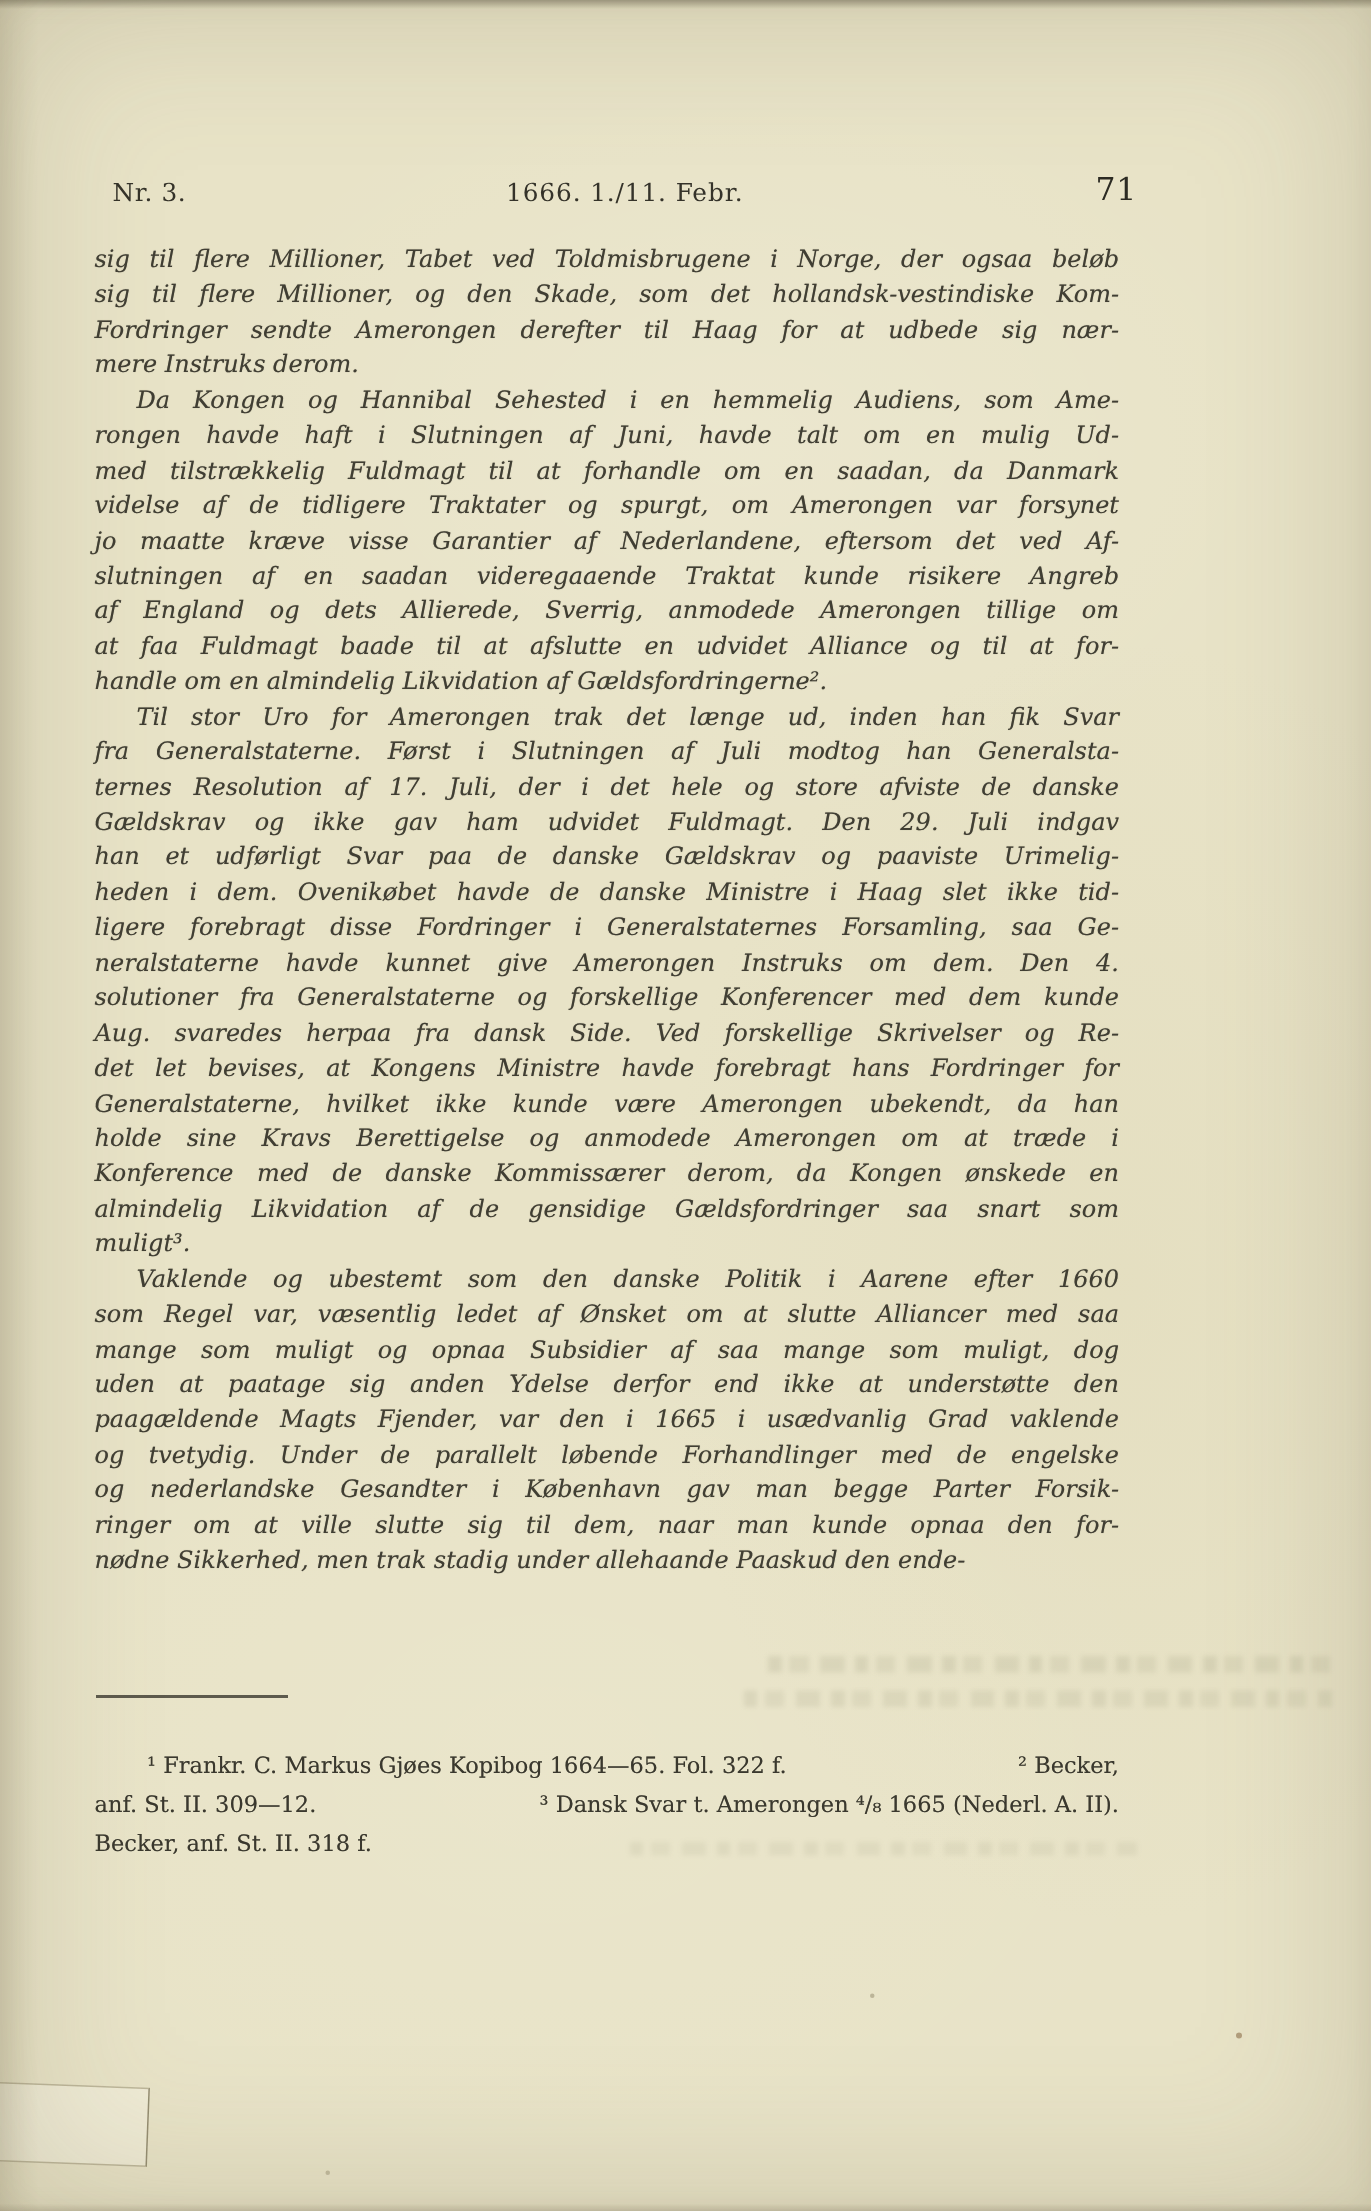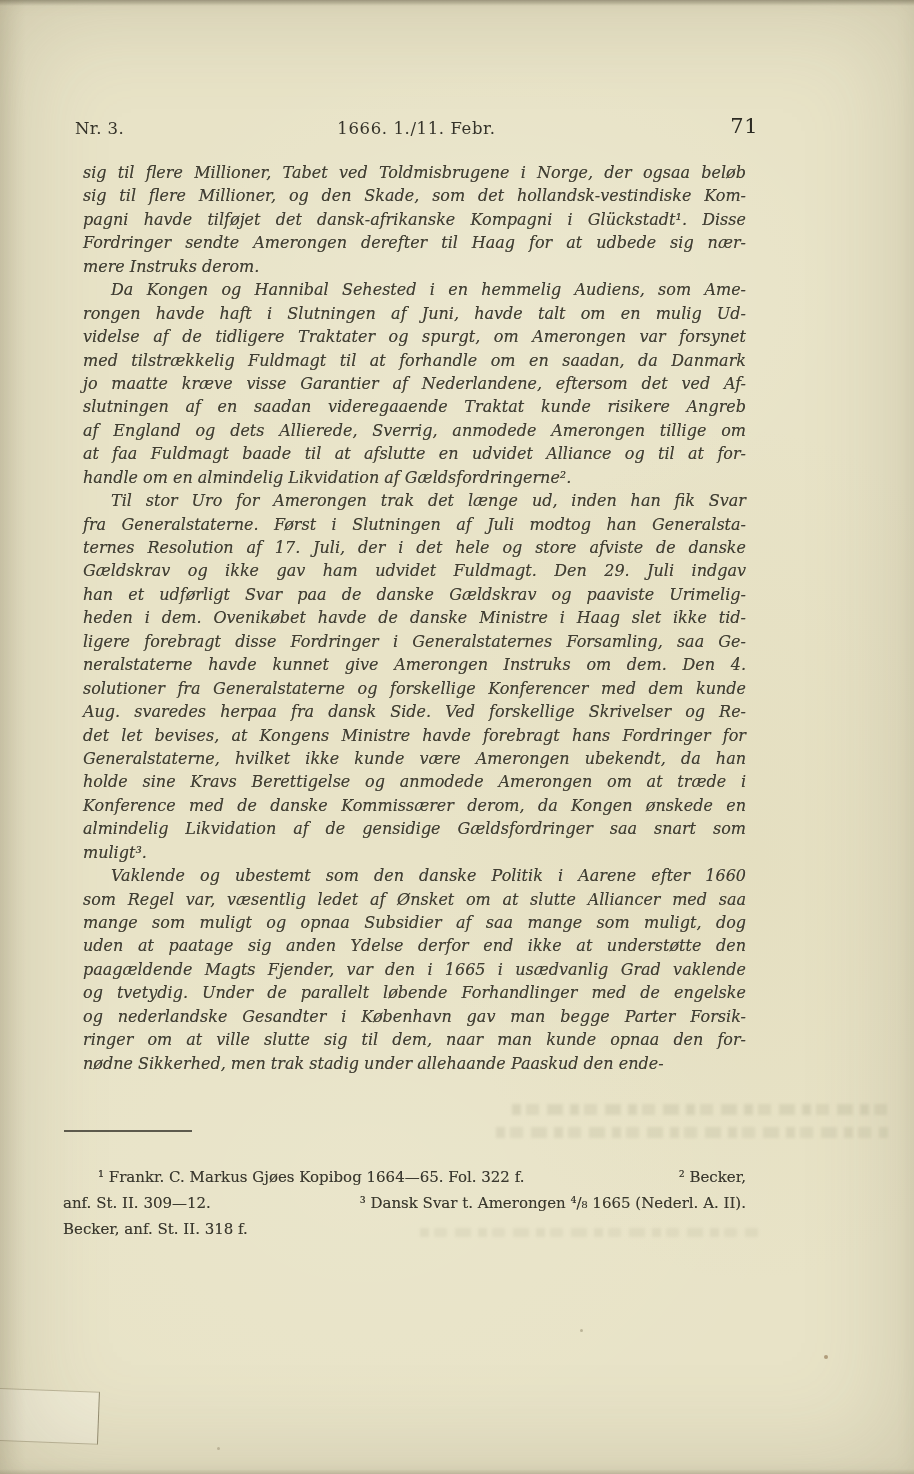--- a/index.html
+++ b/index.html
@@ -61,21 +61,20 @@
     text-shadow:0 0 .5px rgba(64,62,51,.55);
   }
   .para{margin:0;padding:0;}
   .line{
     height:23.45px;line-height:23.45px;
     text-align:justify;
     -moz-text-align-last:justify;
     text-align-last:justify;
     white-space:normal;
     overflow:visible;
-    margin-left:20px;
   }
   .line.last{
     -moz-text-align-last:left;
     text-align-last:left;
   }
   .line.indent{text-indent:28px;}
 
   
   .fnrule{
     position:absolute;left:64px;top:1130px;width:128px;height:2px;
@@ -127,29 +126,28 @@
   <div class="header">
     <span class="hdr-left">Nr. 3.</span>
     <span class="hdr-center">1666. 1./11. Febr.</span>
     <span class="hdr-page">71</span>
   </div>
 
   <div class="textblock">
       <div class="para">
         <div class="line">sig til flere Millioner, Tabet ved Toldmisbrugene i Norge, der ogsaa beløb</div>
         <div class="line">sig til flere Millioner, og den Skade, som det hollandsk-vestindiske Kom-</div>
-        <div class="line">pagni havde tilføjet det dansk-afrikanske Kompagni i Glückstadt¹. Disse</div>
         <div class="line">Fordringer sendte Amerongen derefter til Haag for at udbede sig nær-</div>
         <div class="line last">mere Instruks derom.</div>
       </div>
       <div class="para">
         <div class="line indent">Da Kongen og Hannibal Sehested i en hemmelig Audiens, som Ame-</div>
         <div class="line">rongen havde haft i Slutningen af Juni, havde talt om en mulig Ud-</div>
+        <div class="line">med tilstrækkelig Fuldmagt til at forhandle om en saadan, da Danmark</div>
         <div class="line">videlse af de tidligere Traktater og spurgt, om Amerongen var forsynet</div>
-        <div class="line">med tilstrækkelig Fuldmagt til at forhandle om en saadan, da Danmark</div>
         <div class="line">jo maatte kræve visse Garantier af Nederlandene, eftersom det ved Af-</div>
         <div class="line">slutningen af en saadan videregaaende Traktat kunde risikere Angreb</div>
         <div class="line">af England og dets Allierede, Sverrig, anmodede Amerongen tillige om</div>
         <div class="line">at faa Fuldmagt baade til at afslutte en udvidet Alliance og til at for-</div>
         <div class="line last">handle om en almindelig Likvidation af Gældsfordringerne².</div>
       </div>
       <div class="para">
         <div class="line indent">Til stor Uro for Amerongen trak det længe ud, inden han fik Svar</div>
         <div class="line">fra Generalstaterne.  Først i Slutningen af Juli modtog han Generalsta-</div>
         <div class="line">ternes Resolution af 17. Juli, der i det hele og store afviste de danske</div>

